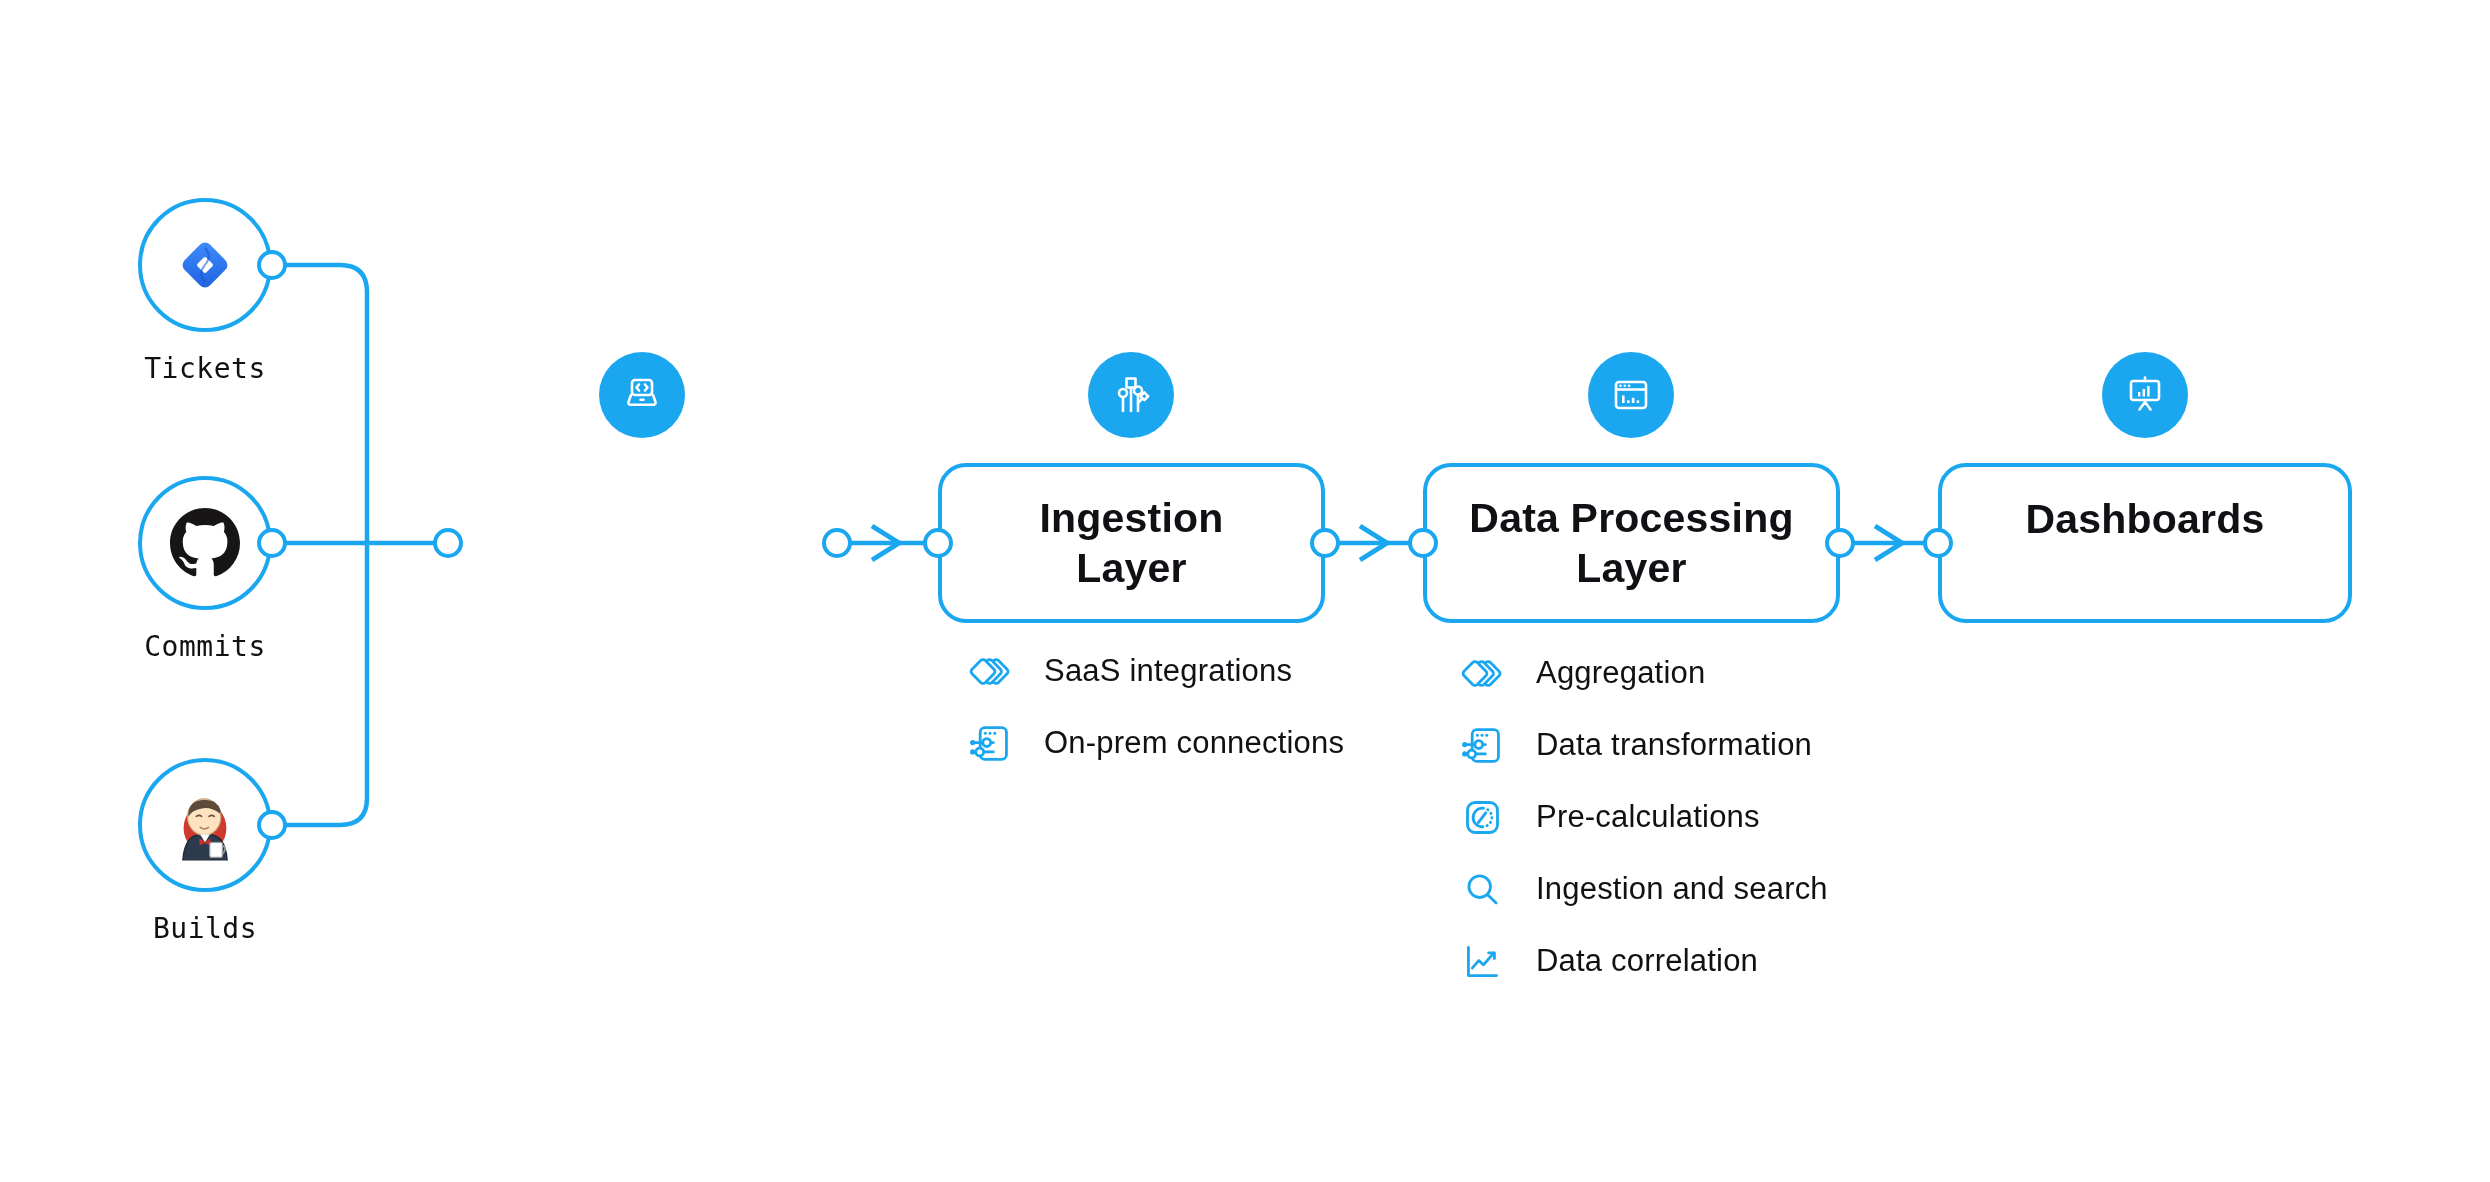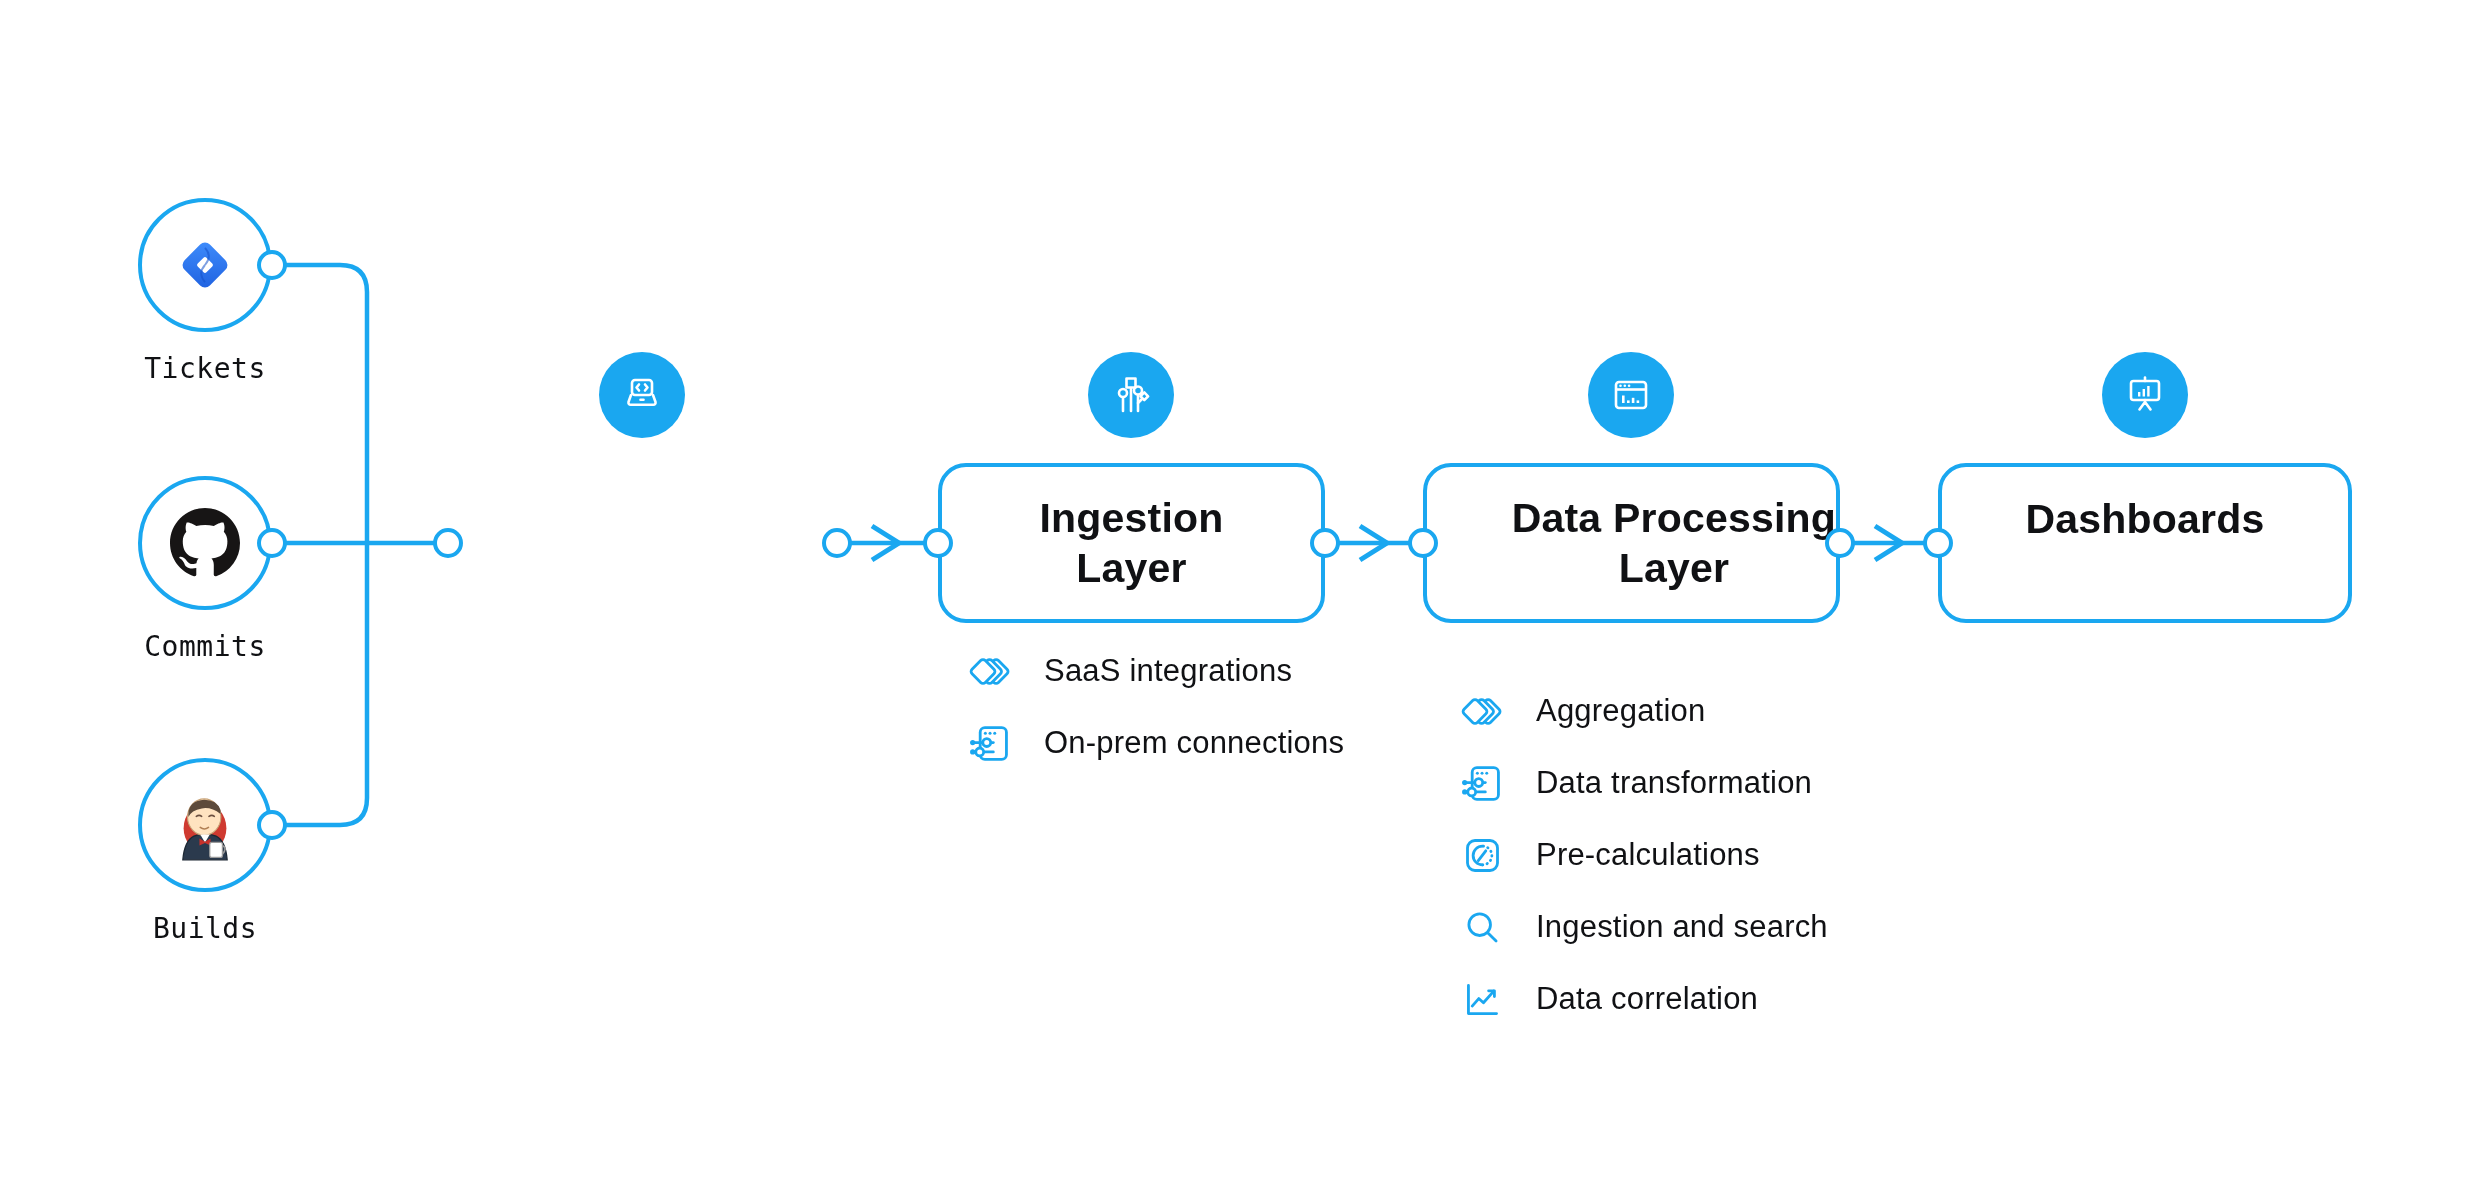--- a/index.html
+++ b/index.html
@@ -165,21 +165,21 @@
         <rect x="21.6" y="18" width="2.4" height="7.5"></rect>
         <rect x="26.2" y="15" width="2.4" height="10.5"></rect>
       </g>
     </svg>
   </div>
 
   <div class="stage-box" style="left:938px; width:387px;">
     <div class="stage-label">Ingestion
 Layer</div>
   </div>
-  <div class="stage-box" style="left:1423px; width:417px;justify-content:flex-end;">
+  <div class="stage-box" style="left:1423px; width:417px;">
     <div class="stage-label">Data Processing
 Layer</div>
   </div>
   <div class="stage-box" style="left:1938px; width:414px;">
     <div class="stage-label stage-label--single">Dashboards</div>
   </div>
 
   <div class="feature-list" style="left:968px; top:648px;">
     <div class="feature-row">
       <span class="feature-icon">
@@ -209,21 +209,21 @@
               <circle cx="5" cy="33" r="2.8"></circle>
           </g>
           <circle cx="20" cy="23" r="4.2" fill="#fff" stroke="#1aa7f0" stroke-width="3"></circle>
           <circle cx="12.5" cy="33" r="4.2" fill="#fff" stroke="#1aa7f0" stroke-width="3"></circle>
         </svg>
       </span>
       <span class="feature-text">On-prem connections</span>
     </div>
   </div>
 
-  <div class="feature-list" style="left:1460px; top:688px;">
+  <div class="feature-list" style="left:1460px; top:650px;">
     <div class="feature-row">
       <span class="feature-icon">
         <svg class="glyph" width="45" height="45" viewBox="0 0 48 48">
           <g stroke="#1aa7f0" stroke-width="3" fill="#fff" stroke-linejoin="round">
             <rect x="20" y="14" width="20" height="20" rx="3.5" transform="rotate(45 30 24)"></rect>
             <rect x="13" y="14" width="20" height="20" rx="3.5" transform="rotate(45 23 24)"></rect>
             <rect x="6" y="14" width="20" height="20" rx="3.5" transform="rotate(45 16 24)"></rect>
           </g>
         </svg>
       </span>

